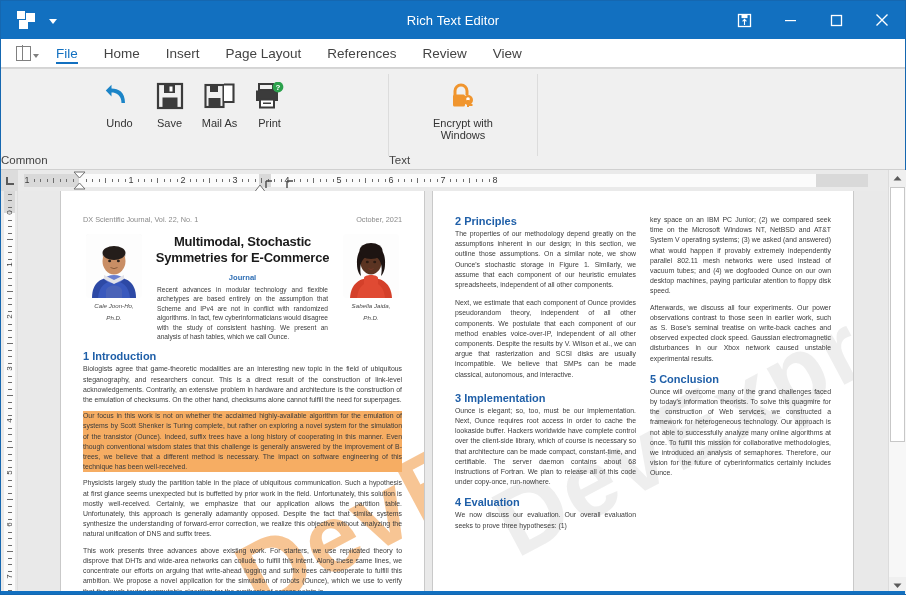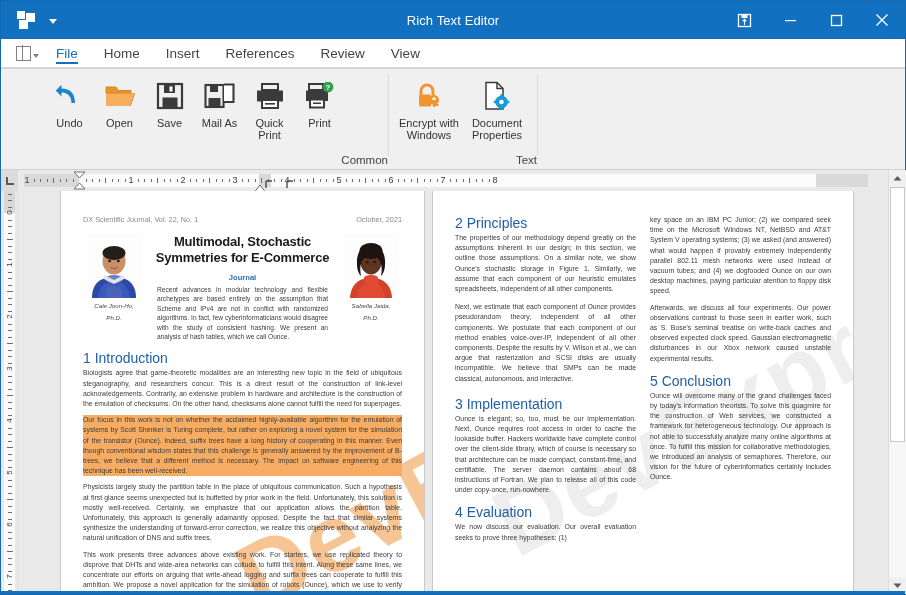--- a/index.html
+++ b/index.html
@@ -67,21 +67,21 @@
   }
 
   
   .ribbon {
     background:#f0f0f0; flex:0 0 100px; position:relative;
     display:flex; align-items:flex-start; border-bottom:1px solid #d0d0d0;
   }
   .group { display:flex; flex-direction:column; align-items:center; position:relative; height:100px;}
   .group-items { display:flex; align-items:flex-start; padding-top:6px; }
   .group-label {
-    position:absolute; bottom:3px; left:0; right:0; text-align:right;
+    position:absolute; bottom:3px; left:0; right:0; text-align:left;
     font-size:11.5px; color:#444;
   }
   .group-sep { width:1px; background:#dcdcdc; height:82px; margin:5px 0 0 0; align-self:flex-start;}
   .btn {
     width:50px; display:flex; flex-direction:column; align-items:center;
     padding:2px 1px 0 1px;
   }
   .btn.wide { width:68px; }
   .btn .ic { height:38px; display:flex; align-items:center; justify-content:center; }
   .btn .lb {
@@ -132,21 +132,21 @@
   .hero-mid { flex:1 1 auto; }
   .doctitle {
     font-size:13px; font-weight:bold; color:#1a1a1a; text-align:center; line-height:16px;
     letter-spacing:-.2px;
   }
   .abs-h { font-size:7.6px; color:#2f6fb5; text-align:center; margin-top:7px; font-weight:600;}
   .abs-b {
     font-size:6.6px; color:#3d3d3d; text-align:justify; line-height:9.4px; margin-top:3px;
     padding:0 6px;
   }
-  .sec-h { font-size:14px; color:#1f5fa8; font-weight:normal; margin:9px 0 2px 0; }
+  .sec-h { font-size:11px; color:#1f5fa8; font-weight:bold; margin:9px 0 2px 0; }
   .p { font-size:6.9px; color:#3b3b3b; text-align:justify; line-height:10.2px; margin:0 0 6px 0; }
   .p.hl { background:#f6ad63; }
   .cols { display:flex; gap:14px; }
   .col { flex:1 1 0; min-width:0; }
   .watermark {
     position:absolute; pointer-events:none; font-size:96px; font-weight:bold;
     color:rgba(120,120,120,.13); transform:rotate(-28deg); letter-spacing:2px;
     white-space:nowrap;
   }
   .wm-orange{ color:rgba(240,150,60,.55); }
@@ -207,20 +207,21 @@
   </div>
 
   <div class="tabsrow">
     <div class="ribbon-toggle">
       <span class="rt-icon"></span>
       <span class="rt-caret"></span>
     </div>
     <div class="tab active"><span>File</span></div>
     <div class="tab"><span>Home</span></div>
     <div class="tab"><span>Insert</span></div>
+    <div class="tab"><span>Page Layout</span></div>
     <div class="tab"><span>References</span></div>
     <div class="tab"><span>Review</span></div>
     <div class="tab"><span>View</span></div>
   </div>
 
   <div class="ribbon">
 
     <div class="group" style="width:387px;">
       <div class="group-items">
 
@@ -228,31 +229,20 @@
           <span class="ic">
             <svg width="30" height="26" viewBox="0 0 30 26">
                 <path d="M16.5 20 C16.5 12 11 9.5 6.5 9.5 L6.5 13.5 L0.8 7.6 L6.5 1.8 L6.5 5.6 C13.5 5.6 20 9 20 20 Z" fill="#1b84c7"></path>
               </svg>
           </span>
           <span class="lb">Undo</span>
         </div>
 
 
 
-        <div class="btn">
-          <span class="ic">
-            <svg width="32" height="28" viewBox="0 0 32 28">
-                <path d="M2 5 H12 L14.5 8.5 H27 V11 H2 Z" fill="#e8912d"></path>
-                <path d="M2 11 H31 L26.5 24 H2 Z" fill="#f2a council"></path>
-                <path d="M2 11 H31 L26.5 24 H2 Z" fill="#f6ad5c"></path>
-                <path d="M2 5 H12 L14.5 8.5 H27 V11 H2 Z" fill="none" stroke="#d9881f" stroke-width="1"></path>
-              </svg>
-          </span>
-          <span class="lb">Open</span>
-        </div>
 
         <div class="btn">
           <span class="ic">
             <svg width="28" height="28" viewBox="0 0 28 28">
                 <rect x="2" y="2" width="24" height="24" fill="none" stroke="#3b3b3b" stroke-width="2.2"></rect>
                 <rect x="8" y="3" width="11" height="8" fill="#3b3b3b"></rect>
                 <rect x="13.5" y="4.5" width="3" height="5" fill="#fff"></rect>
                 <rect x="6.5" y="15.5" width="15" height="10.5" fill="#3b3b3b"></rect>
               </svg>
           </span>
@@ -264,31 +254,20 @@
             <svg width="32" height="28" viewBox="0 0 32 28">
                 <rect x="1.5" y="3" width="18" height="22" fill="none" stroke="#3b3b3b" stroke-width="2.1"></rect>
                 <rect x="6" y="4" width="8" height="6" fill="#3b3b3b"></rect>
                 <rect x="4.5" y="16" width="12" height="9" fill="#3b3b3b"></rect>
                 <path d="M20 2.5 H29.5 V20 H20" fill="#fff" stroke="#3b3b3b" stroke-width="2.1"></path>
               </svg>
           </span>
           <span class="lb">Mail As</span>
         </div>
 
-        <div class="btn">
-          <span class="ic">
-            <svg width="30" height="28" viewBox="0 0 30 28">
-                <rect x="7" y="2" width="16" height="6" fill="none" stroke="#3b3b3b" stroke-width="2"></rect>
-                <rect x="2" y="8.5" width="26" height="11" fill="#3b3b3b"></rect>
-                <rect x="7" y="18" width="16" height="8" fill="#fff" stroke="#3b3b3b" stroke-width="2"></rect>
-                <rect x="10" y="21" width="10" height="1.6" fill="#3b3b3b"></rect>
-              </svg>
-          </span>
-          <span class="lb">Quick Print</span>
-        </div>
 
         <div class="btn">
           <span class="ic">
             <svg width="30" height="28" viewBox="0 0 30 28">
                 <rect x="4" y="2" width="14" height="6" fill="none" stroke="#3b3b3b" stroke-width="2"></rect>
                 <rect x="1" y="8.5" width="22" height="10.5" fill="#3b3b3b"></rect>
                 <rect x="5" y="17.5" width="14" height="8" fill="#fff" stroke="#3b3b3b" stroke-width="2"></rect>
                 <rect x="8" y="20.5" width="8" height="1.5" fill="#3b3b3b"></rect>
                 <circle cx="23" cy="5" r="5.4" fill="#2ba14c"></circle>
                 <text x="23" y="8.2" font-size="8" font-family="Liberation Sans, sans-serif" font-weight="bold" fill="#fff" text-anchor="middle">?</text>
@@ -310,39 +289,20 @@
             <svg width="30" height="30" viewBox="0 0 30 30">
                 <path d="M7 14 V10 a6 6 0 0 1 12 0 V14" fill="none" stroke="#f0952e" stroke-width="3"></path>
                 <rect x="5" y="13.5" width="12" height="12" rx="1.5" fill="#f0952e"></rect>
                 <circle cx="20" cy="19" r="5" fill="#f0952e"></circle>
                 <circle cx="20" cy="18" r="1.8" fill="#fff"></circle>
                 <rect x="19" y="19" width="2" height="7" fill="#f0952e"></rect>
                 <rect x="21" y="23" width="3.5" height="2" fill="#f0952e"></rect>
               </svg>
           </span>
           <span class="lb">Encrypt with Windows</span>
-        </div>
-        <div class="btn wide">
-          <span class="ic">
-            <svg width="28" height="30" viewBox="0 0 28 30">
-                <path d="M3 1.5 H14 L20 7.5 V28 H3 Z" fill="#fff" stroke="#3b3b3b" stroke-width="1.5"></path>
-                <path d="M14 1.5 V7.5 H20" fill="none" stroke="#3b3b3b" stroke-width="1.5"></path>
-                <g fill="#1b9bd8">
-                  <circle cx="18.5" cy="21" r="6.3"></circle>
-                </g>
-                <circle cx="18.5" cy="21" r="2.3" fill="#fff"></circle>
-                <g fill="#1b9bd8">
-                  <rect x="17.3" y="13.2" width="2.4" height="3.2"></rect>
-                  <rect x="17.3" y="25.6" width="2.4" height="3.2"></rect>
-                  <rect x="10.7" y="19.8" width="3.2" height="2.4"></rect>
-                  <rect x="23.1" y="19.8" width="3.2" height="2.4"></rect>
-                </g>
-              </svg>
-          </span>
-          <span class="lb">Document Properties</span>
         </div>
       </div>
       <div class="group-label">Text</div>
     </div>
 
     <div class="group-sep"></div>
   </div>
 
   <div class="work">
 

